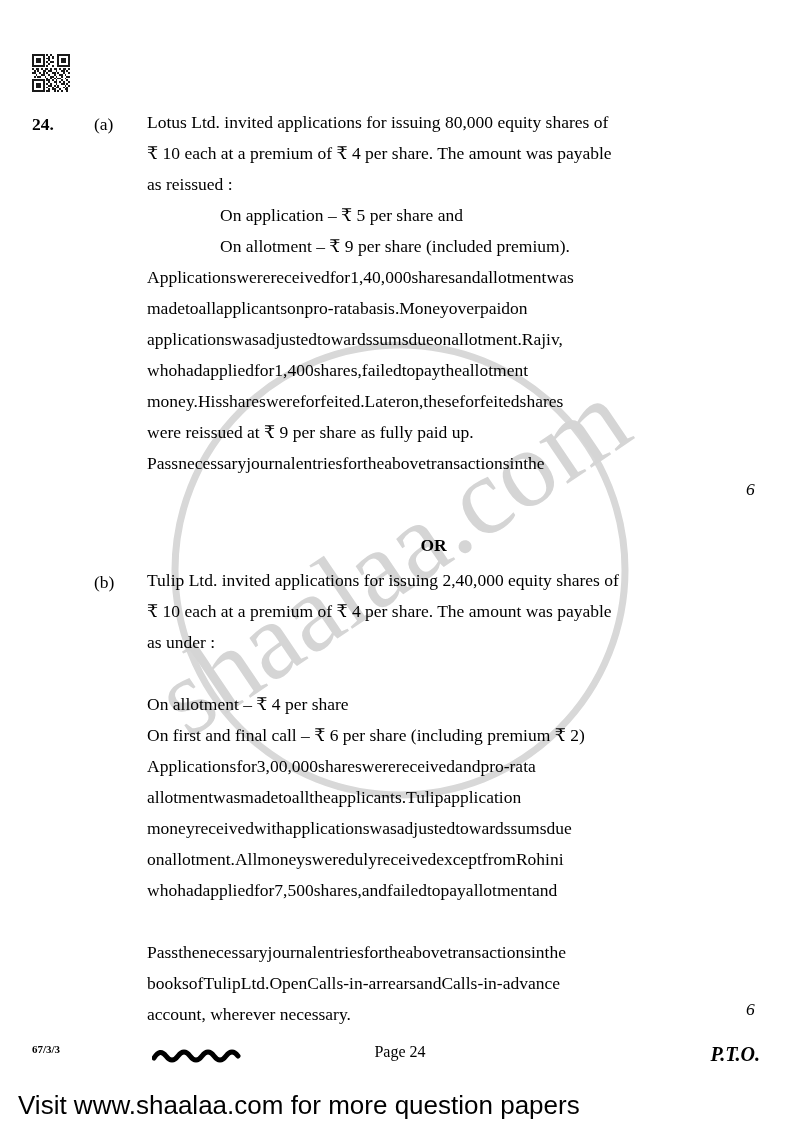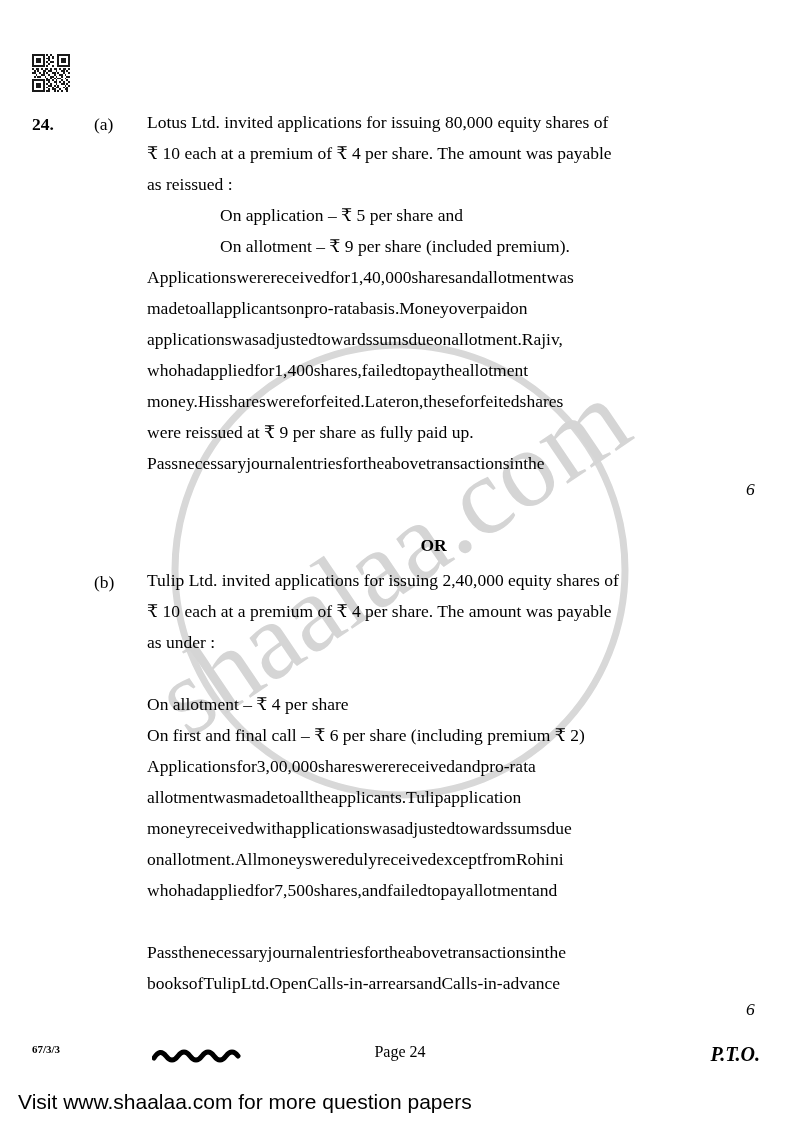--- a/index.html
+++ b/index.html
@@ -127,21 +127,21 @@
     top: 1043px;
     font-size: 20px;
     font-style: italic;
     font-weight: bold;
   }
   .footer-banner {
     position: absolute;
     left: 18px;
     top: 1090px;
     font-family: "Liberation Sans", "DejaVu Sans", sans-serif;
-    font-size: 21px;
+    font-size: 26px;
     color: #000000;
   }
 </style>
 </head>
 <body>
 
 <div class="page">
 
   <div class="qr-wrap">
     <svg width="38" height="38" viewBox="0 0 21 21" shape-rendering="crispEdges">
@@ -433,20 +433,21 @@
     <div class="ln just" style="top:975px">
       <span>books</span>
       <span>of</span>
       <span>Tulip</span>
       <span>Ltd.</span>
       <span>Open</span>
       <span>Calls-in-arrears</span>
       <span>and</span>
       <span>Calls-in-advance</span>
     </div>
+    <div class="ln" style="top:1006px">account, wherever necessary.</div>
     <div class="marks" style="top:1001px">6</div>
 
     <div class="footer-code">67/3/3</div>
 
     <div class="footer-squiggle">
       <svg width="90" height="20" viewBox="0 0 90 20">
         <path d="M2 12 Q8 2 14 10 T26 10 T38 10 T50 10 T62 10 T74 10 T86 10" fill="none" stroke="#000" stroke-width="5" stroke-linecap="round"></path>
       </svg>
     </div>
 

